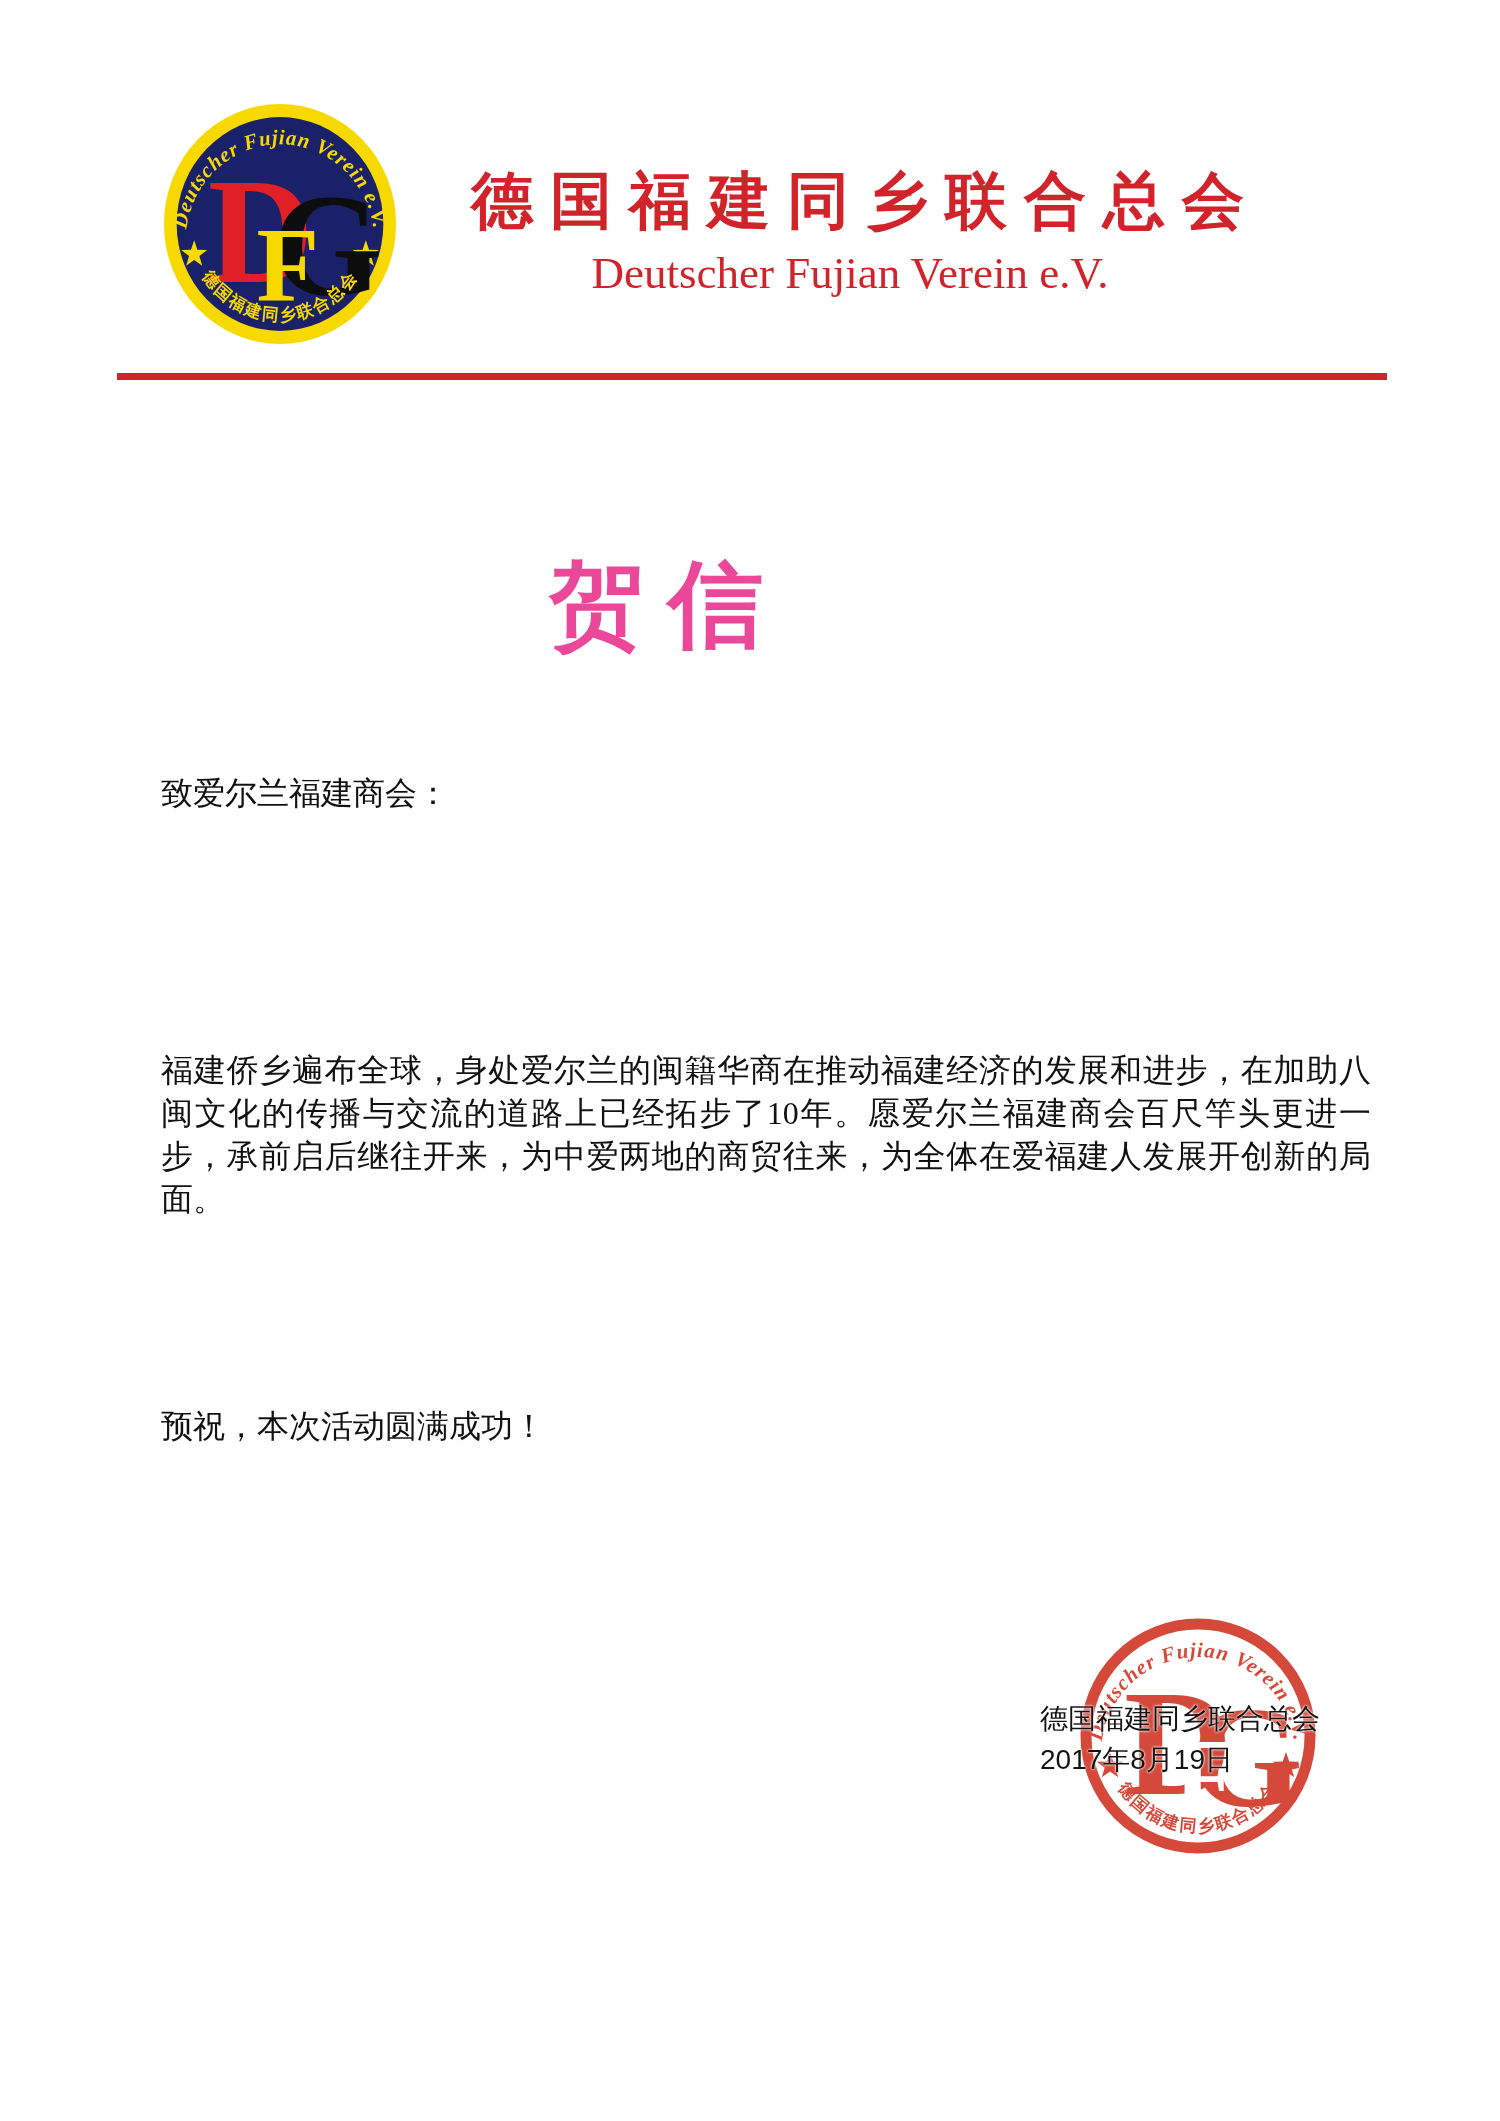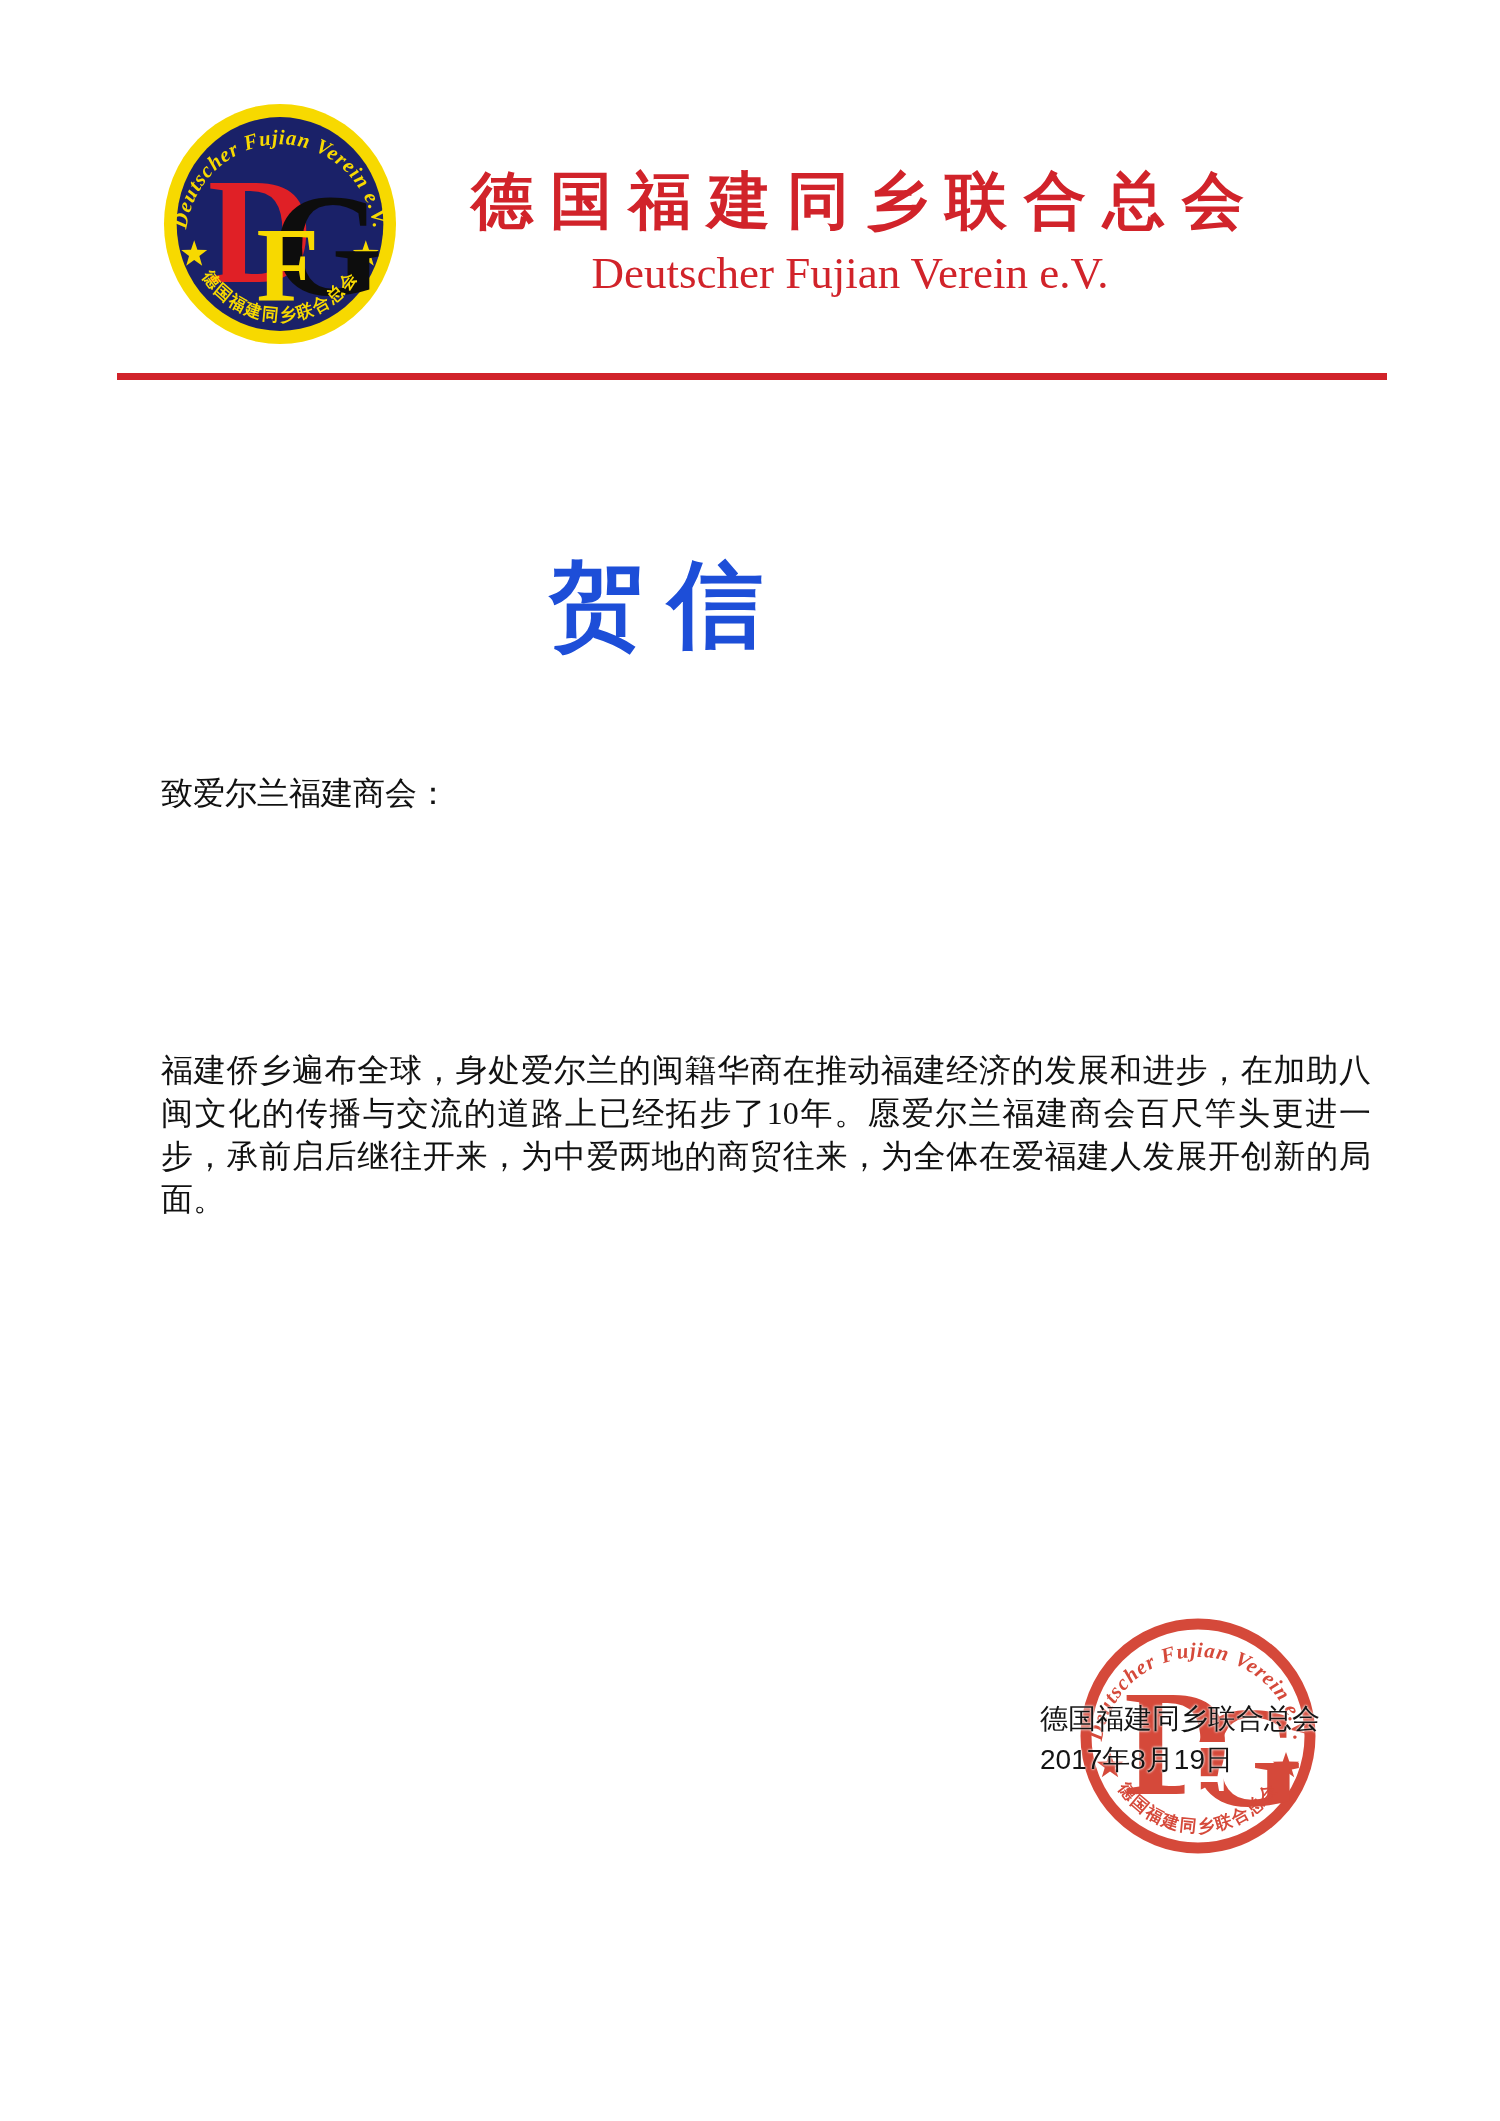--- a/index.html
+++ b/index.html
@@ -18,21 +18,21 @@
     letter-spacing:17px;line-height:1.2;white-space:nowrap;
   }
   .org-latin{
     left:400px;top:246px;width:900px;text-align:center;
     font-size:45px;color:#d1232a;line-height:1.2;white-space:nowrap;
   }
   .divider{left:117px;top:373px;width:1270px;height:7px;background:#d1232a;}
   
   .letter-title{
     left:0;top:548px;width:1312px;text-align:center;
-    font-size:95px;font-weight:bold;color:#1d4ed8;line-height:1.2;
+    font-size:95px;font-weight:bold;color:#ec4899;line-height:1.2;
     white-space:pre;
   }
   .body-text{
     left:145px;width:1210px;font-size:32px;line-height:43px;
     text-align:justify;color:#111;margin:16px;
   }
   .salutation{top:756px;text-align:left;}
   .p1{top:857px;}
   .p2{top:1033px;}
   .p3{top:1256px;}
@@ -72,20 +72,21 @@
     </text>
   </svg>
 
   <div class="abs org-zh">德国福建同乡联合总会</div>
   <div class="abs org-latin">Deutscher Fujian Verein e.V.</div>
   <div class="abs divider"></div>
 
   <div class="abs letter-title">贺 信</div>
   <p class="abs body-text salutation">致爱尔兰福建商会：</p>
   <p class="abs body-text p2">福建侨乡遍布全球，身处爱尔兰的闽籍华商在推动福建经济的发展和进步，在加助八闽文化的传播与交流的道路上已经拓步了10年。愿爱尔兰福建商会百尺竿头更进一步，承前启后继往开来，为中爱两地的商贸往来，为全体在爱福建人发展开创新的局面。</p>
+  <p class="abs body-text p4">预祝，本次活动圆满成功！</p>
 
   <svg class="abs stamp" viewBox="0 0 240 240" preserveAspectRatio="none" opacity="0.92">
     <defs>
       <path id="st-arc-top" d="M 23 138 A 97 97 0 1 1 217 138" fill="none"></path>
       <path id="st-arc-bot" d="M 36 164 A 94 94 0 0 0 204 164" fill="none"></path>
     </defs>
     <circle cx="120" cy="120" r="112" fill="none" stroke="#d23a2a" stroke-width="11"></circle>
     <text font-size="21" font-weight="bold" fill="#d23a2a" letter-spacing="1" font-family="Liberation Serif, DejaVu Serif, serif" font-style="italic">
       <textPath href="#st-arc-top" startOffset="50%" text-anchor="middle">Deutscher Fujian Verein e.V.</textPath>
     </text>

